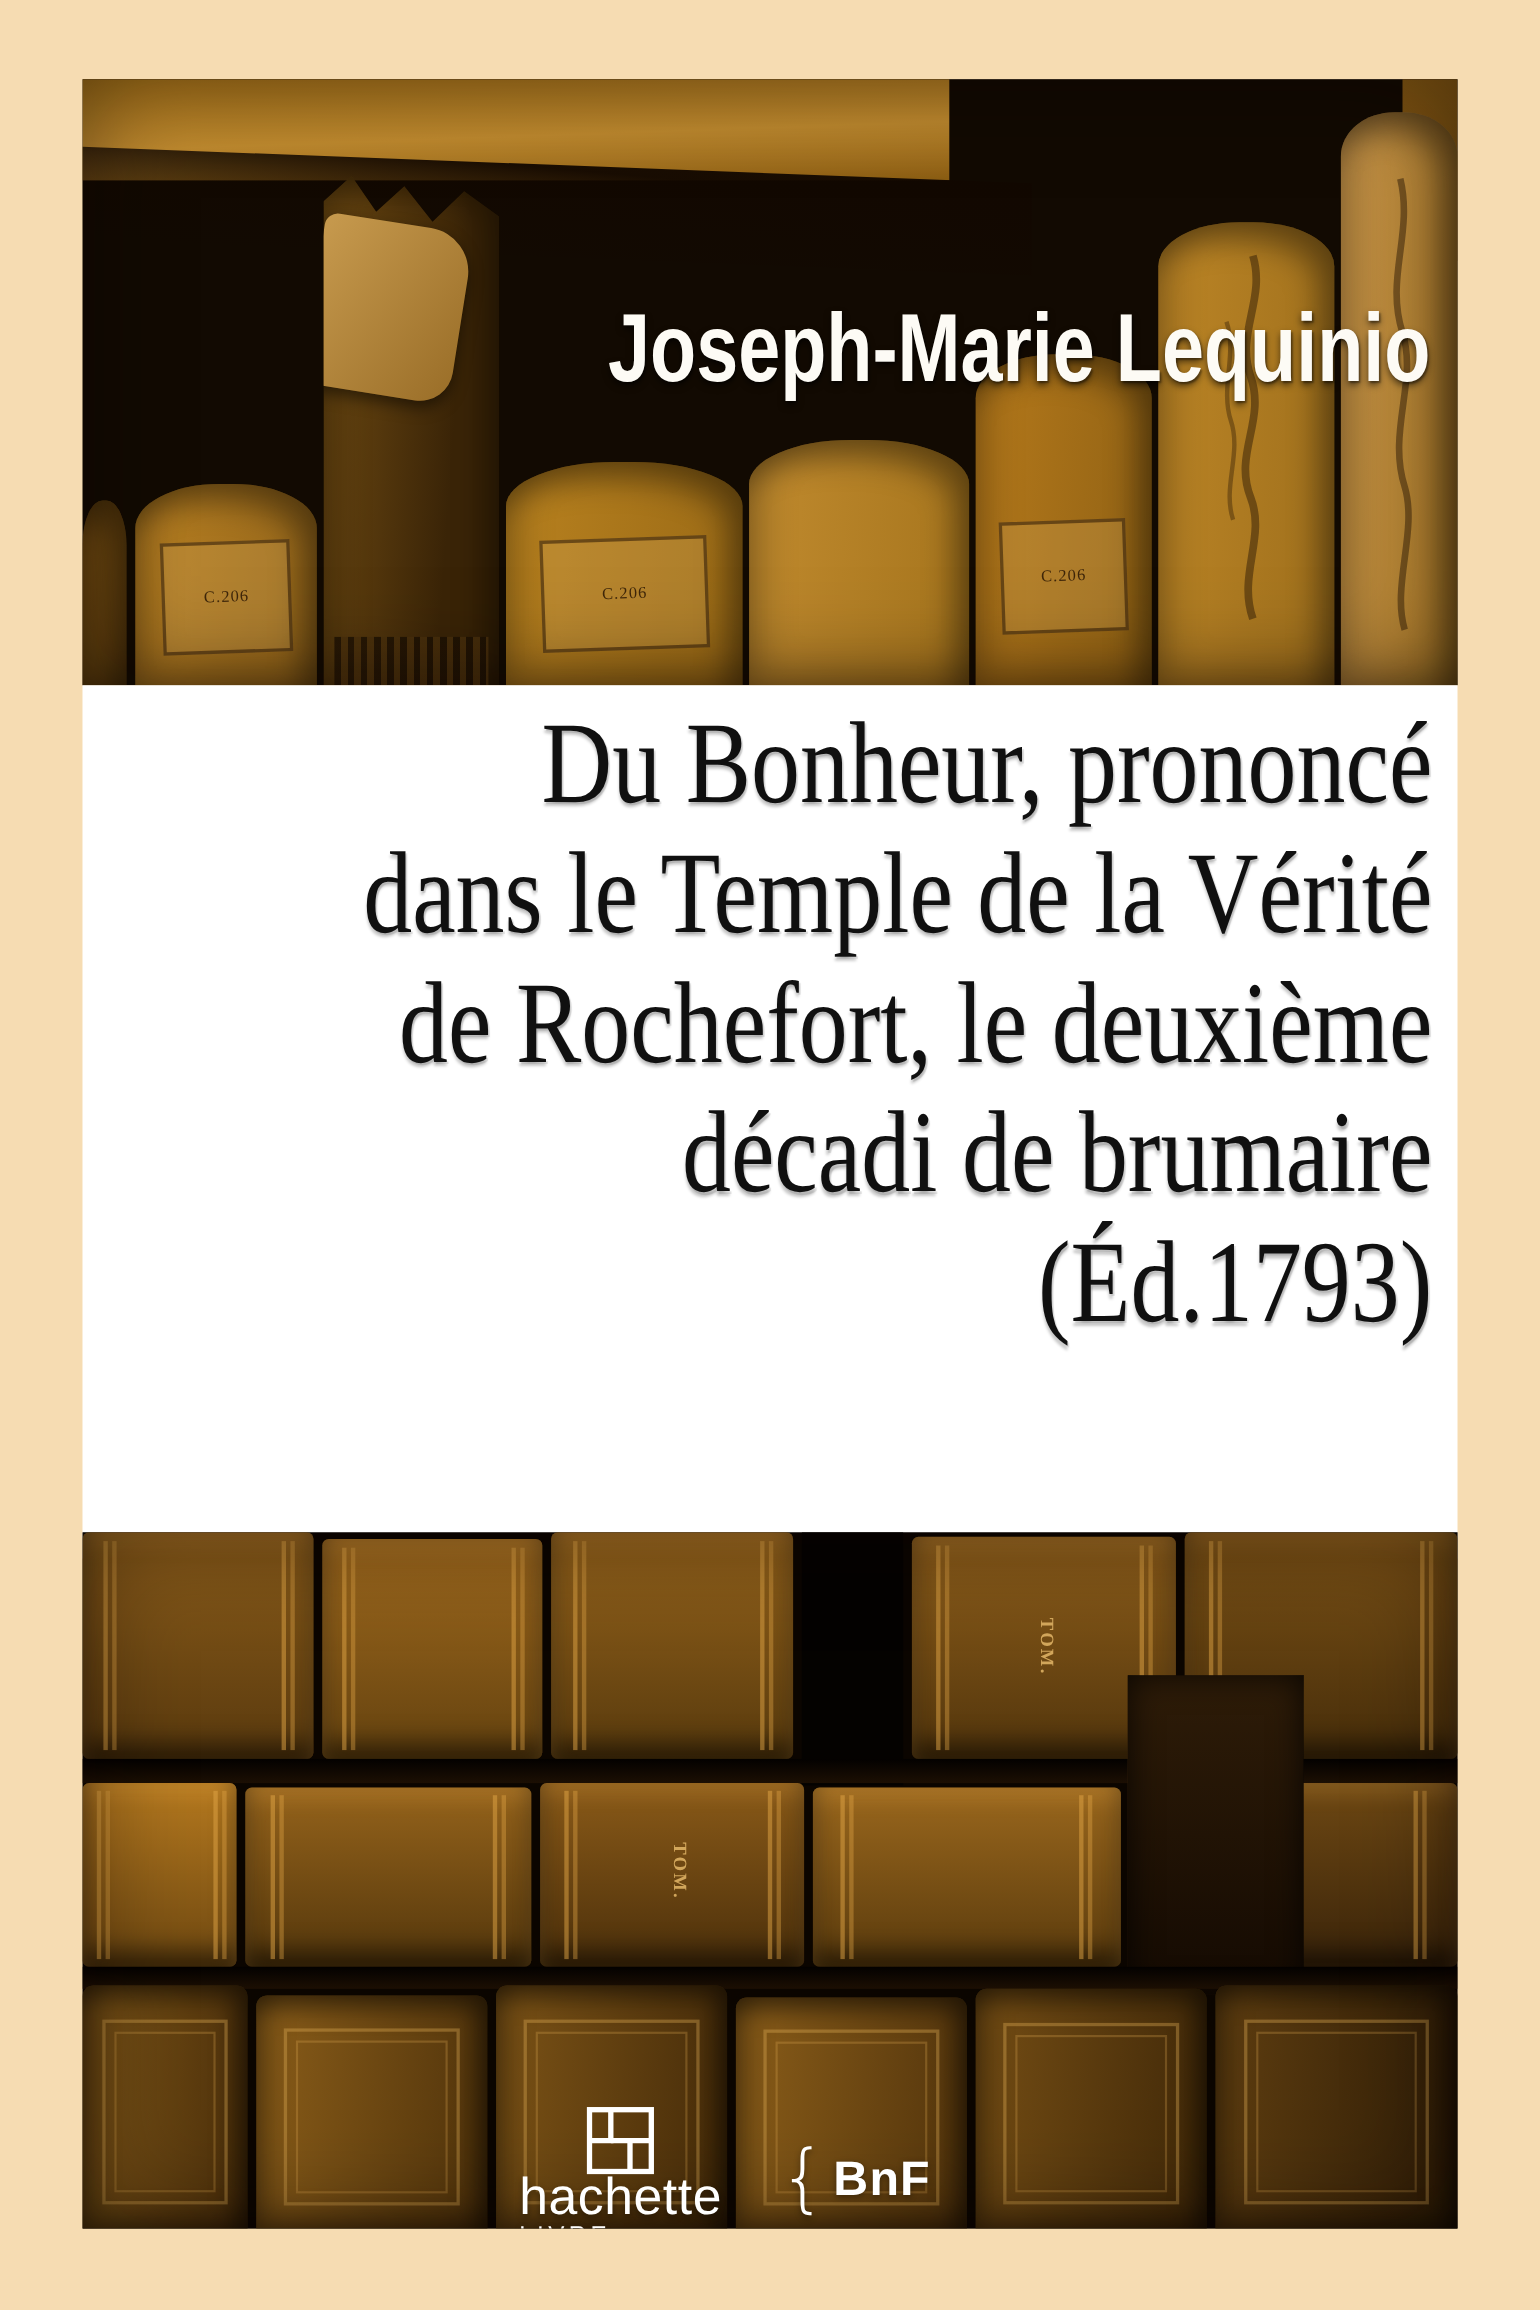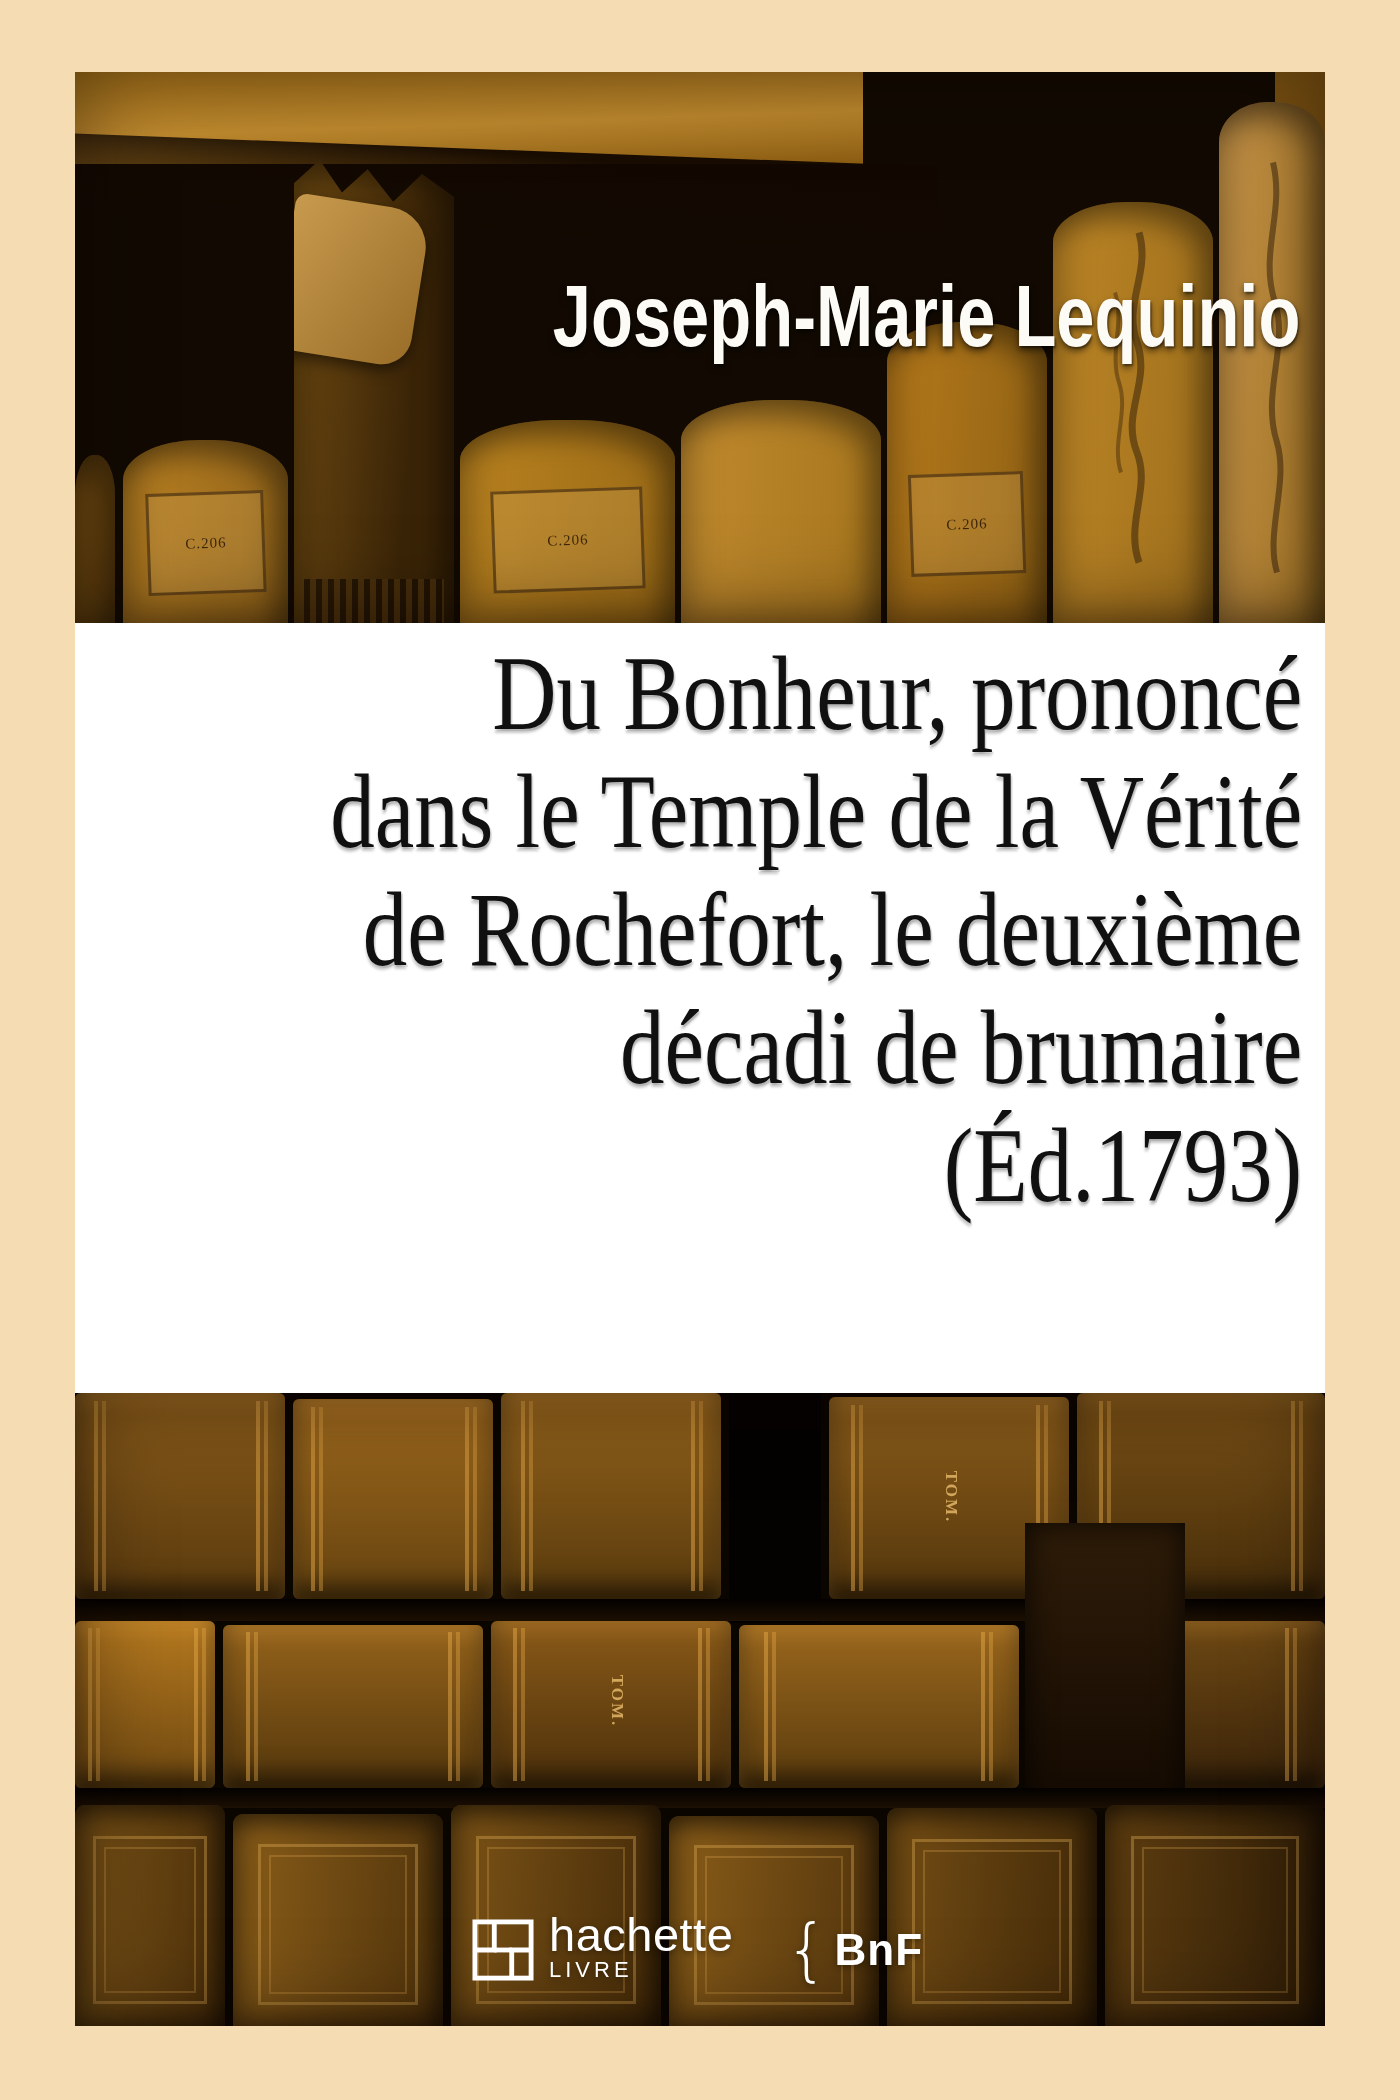--- a/index.html
+++ b/index.html
@@ -75,21 +75,21 @@
   .vbook .panel{position:absolute;inset:14% 12% 10% 12%;
     border:3px solid rgba(222,170,84,.38);}
   .vbook .panel::before{content:"";position:absolute;inset:8px;
     border:2px solid rgba(222,170,84,.28);}
   .spine-tom{position:absolute;font:bold 17px "Liberation Serif", serif;
     color:rgba(235,190,110,.8);letter-spacing:2px;transform:rotate(90deg);
     transform-origin:center;white-space:nowrap;}
 
   
   .logos{position:absolute;left:397px;top:522px;display:flex;align-items:center;gap:52px;z-index:6;}
-  .hachette{display:flex;align-items:center;gap:15px;}
+  .hachette{display:flex;align-items:center;flex-direction:column;}
   .h-square{width:62px;height:62px;display:block;}
   .h-name{font-size:47px;line-height:40px;color:#fff;letter-spacing:.5px;
     text-shadow:0 2px 6px rgba(0,0,0,.4);}
   .h-sub{font-size:22px;line-height:30px;color:#fff;letter-spacing:4px;
     text-shadow:0 2px 6px rgba(0,0,0,.4);}
   .bnf{display:flex;align-items:center;color:#fff;text-shadow:0 2px 6px rgba(0,0,0,.4);}
   .bnf .brace{font-family:"DejaVu Sans", sans-serif;font-size:68px;font-weight:200;
     line-height:60px;margin-right:6px;}
   .bnf .bnfname{font-size:44px;font-weight:bold;letter-spacing:1px;line-height:60px;}
 </style>

